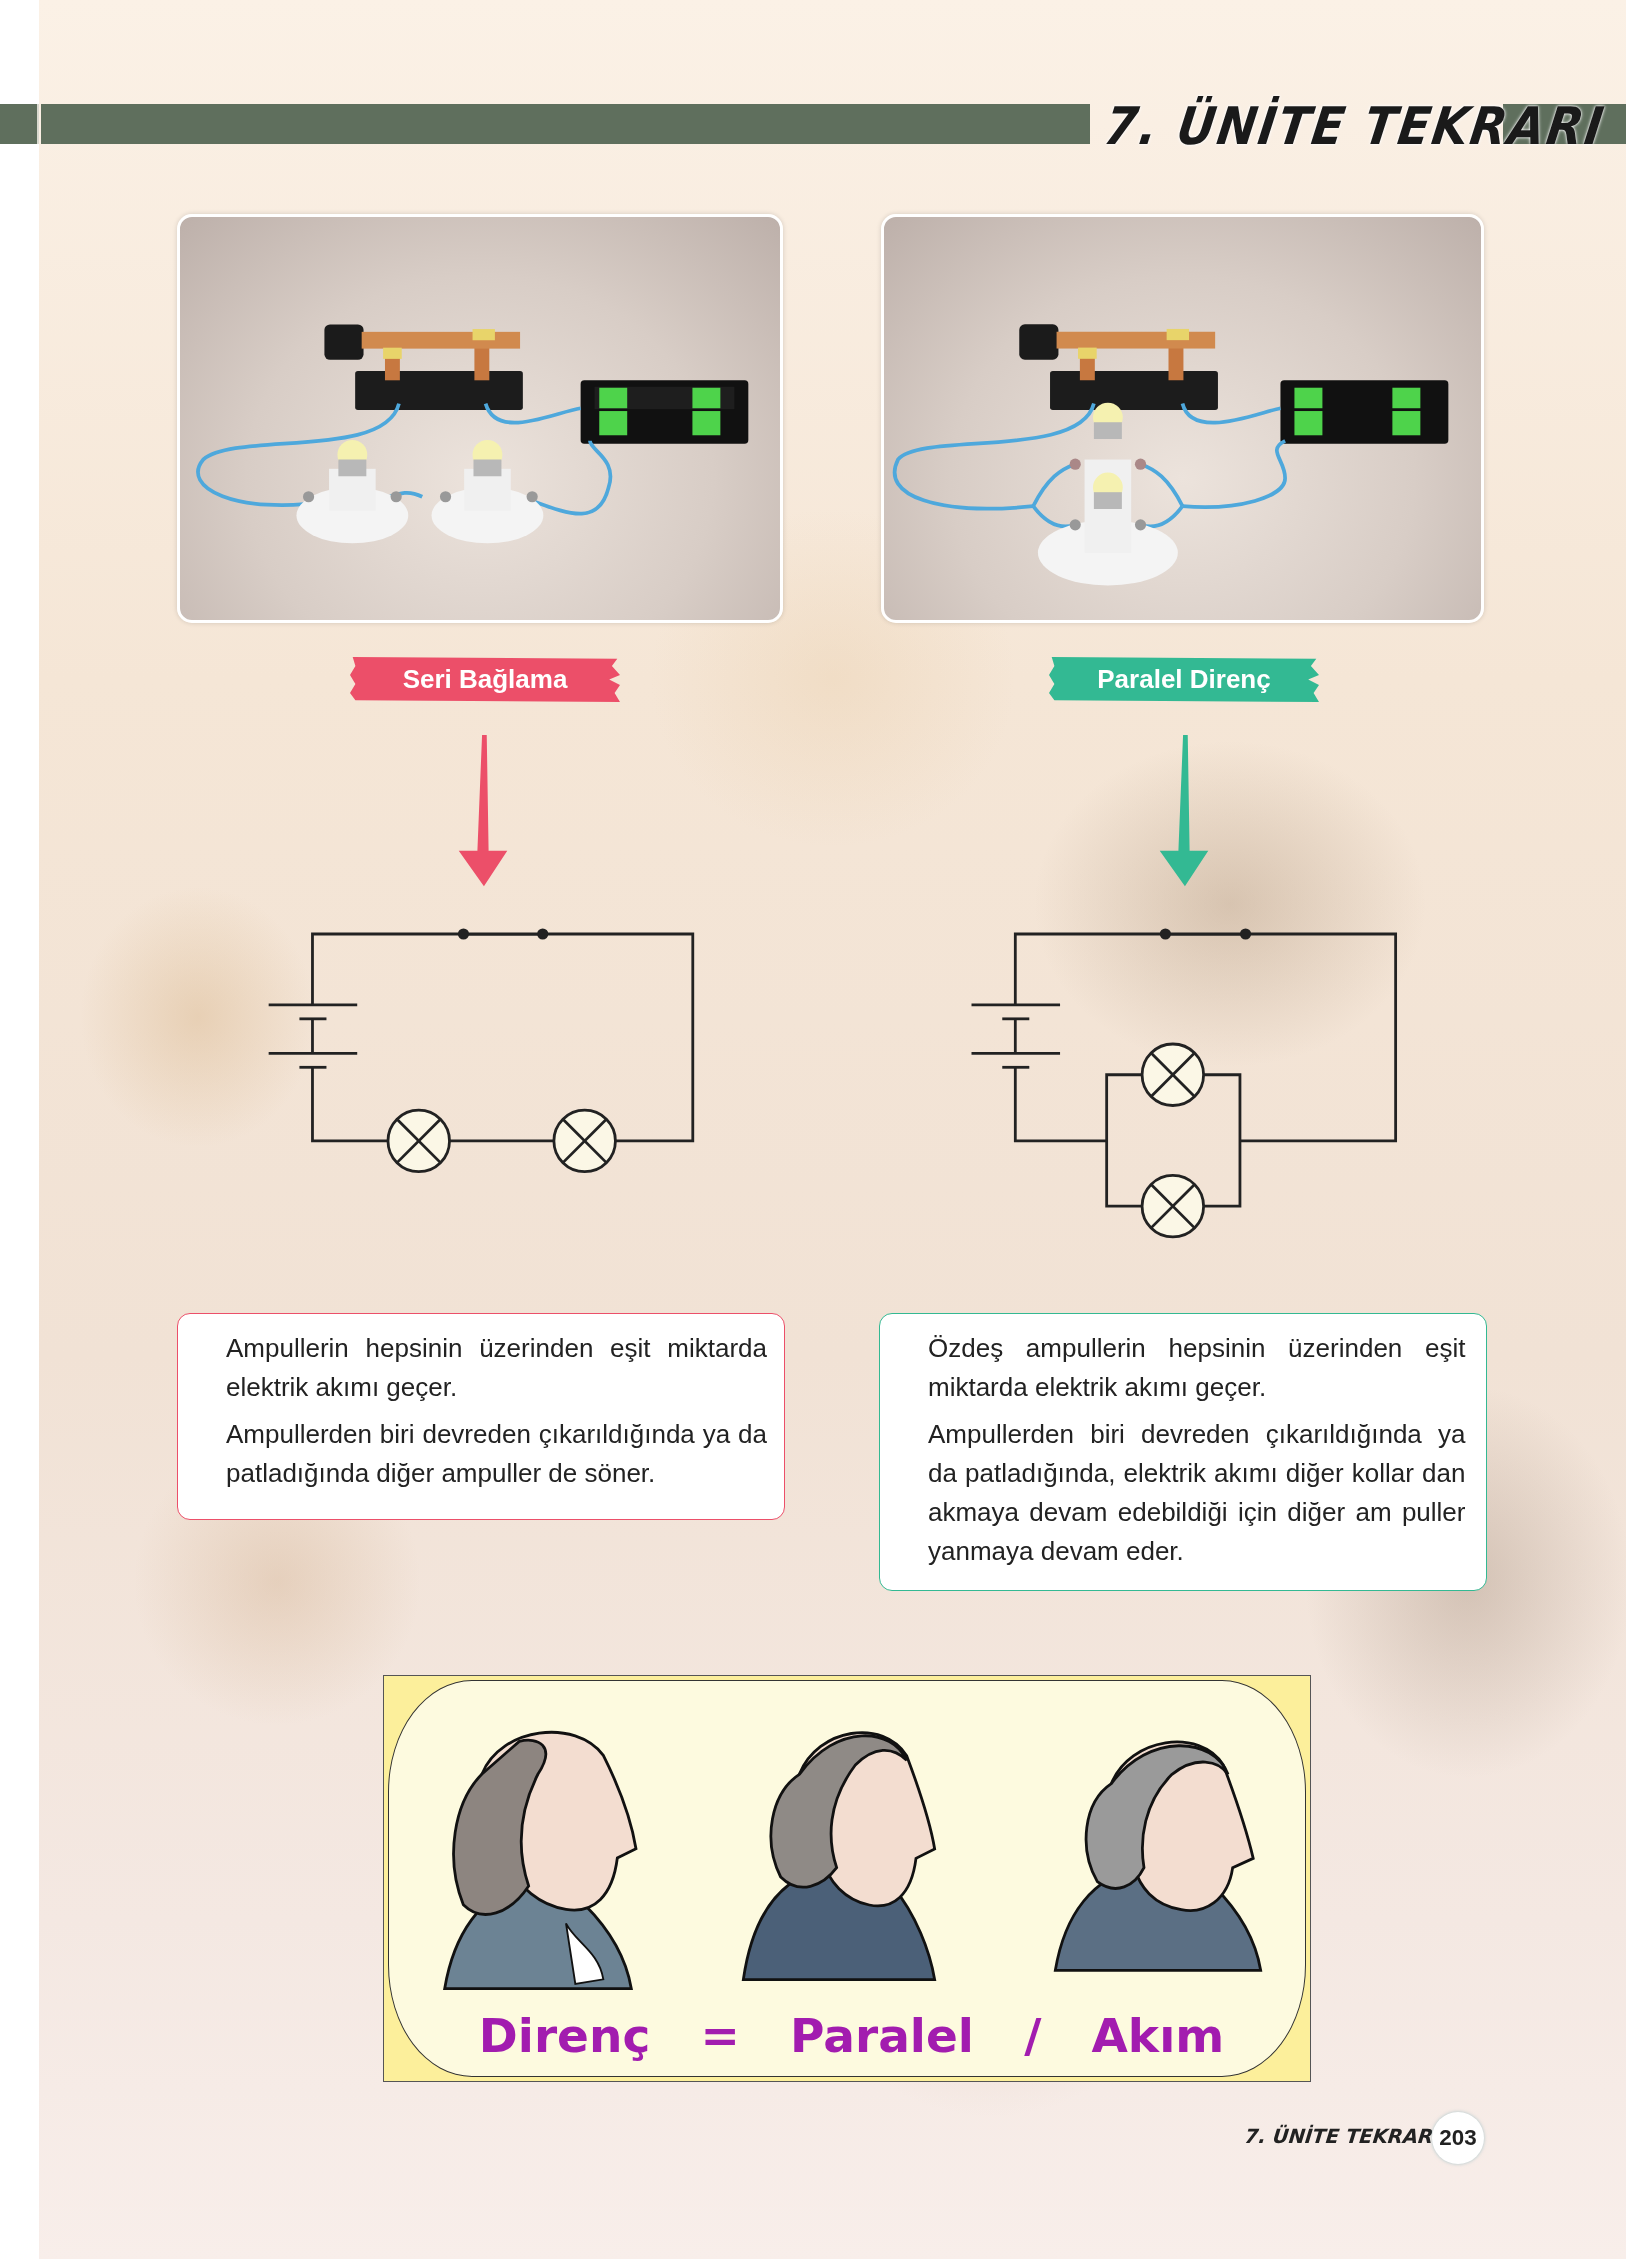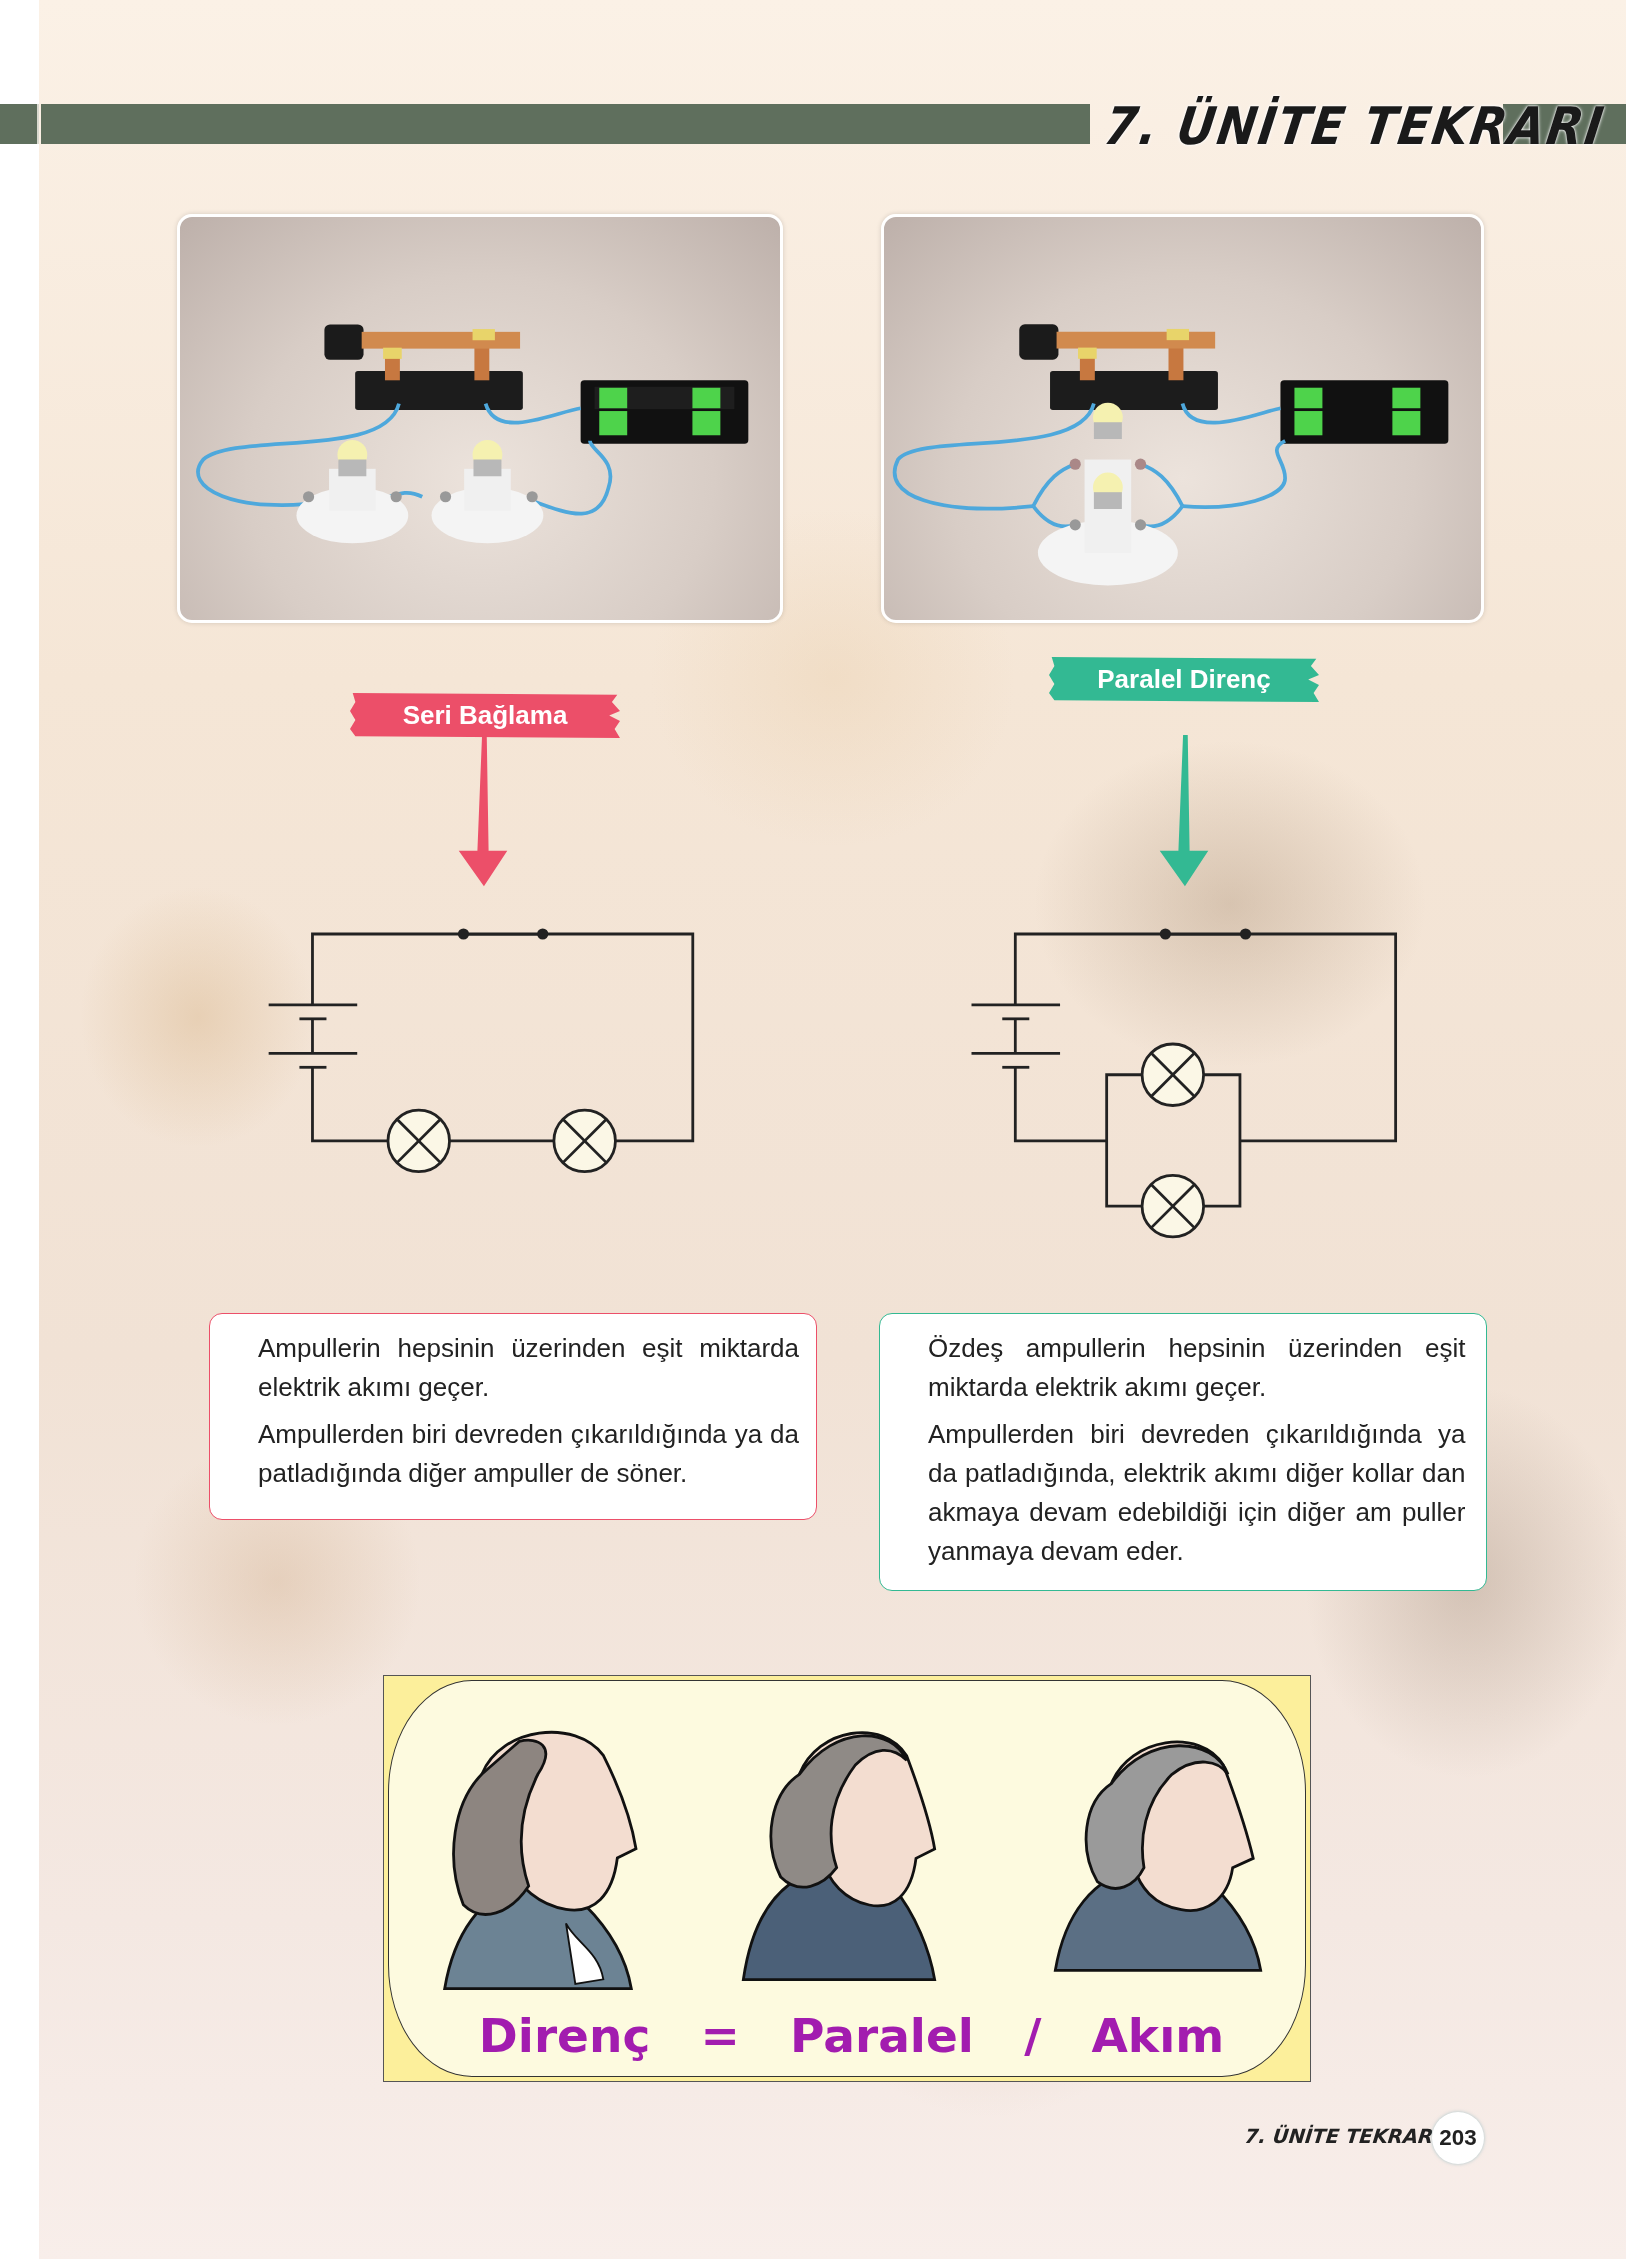--- a/index.html
+++ b/index.html
@@ -18,21 +18,21 @@
   .bar { position:absolute; top:104px; height:40px; background:#5f6f5d; }
   .bar-left-cap { left:0; width:37px; border-right:2.8px solid #d9d9cf; }
   .bar-main { left:41px; width:1049px; }
   .bar-right { left:1503px; width:124px; }
   .unit-title { position:absolute; left:1105px; top:98px; font-family:"DejaVu Sans", sans-serif; font-weight:bold; font-style:italic; font-size:47px; letter-spacing:1.9px; color:#1a1a1a; transform:skewX(-8deg) scaleY(1.1); white-space:nowrap; text-shadow: 0 0 3.7px #fff, 0 0 1.9px #fff; }
   .photo-card { position:absolute; border:3.7px solid #ffffff; border-radius:15px; overflow:hidden; box-shadow:0 0 5.6px rgba(0,0,0,0.15);
     background: radial-gradient(ellipse at 50% 65%, #ece3dc 0%, #d8cdc6 55%, #bdb0aa 100%); }
   .photo-card svg { position:absolute; left:0; top:0; }
   .tape { position:absolute; height:45px; color:#fff; font-weight:bold; font-size:26px; display:flex; align-items:center; justify-content:center;
     clip-path: polygon(1% 0, 99% 4%, 97% 20%, 100% 40%, 96% 50%, 100% 62%, 98% 80%, 100% 100%, 2% 96%, 0 80%, 2% 60%, 0 40%, 2% 20%); }
-  .tape-red { background:#ec4f69;margin-top:36px; }
+  .tape-red { background:#ec4f69; }
   .tape-green { background:#33b993; }
   .arrow { position:absolute; }
   .circuit { position:absolute; left:0; top:0; }
   .info-box { position:absolute; background:#ffffff; border-radius:13px; box-sizing:border-box; padding:15px 17px 0 48px; color:#222; font-size:26px; line-height:39px; }
   .info-box p { margin:0 0 7.5px 0; text-align:justify; }
   .info-red { border:1.9px solid #ec4f69; }
   .info-green { border:1.9px solid #33b993; }
   .formula { position:absolute; left:383px; top:1675px; width:928px; height:407px; background:#fcef9b; border:1.9px solid #555; box-sizing:border-box; }
   .formula-inner { position:absolute; left:3.7px; top:3.7px; right:3.7px; bottom:3.7px; background:#fdfadf; border:1.9px solid #333; border-radius:84px / 112px; }
   .formula-eq { position:absolute; left:0; right:0; bottom:13px; display:flex; justify-content:space-around; padding:0 56px 0 65px; font-family:"DejaVu Sans", sans-serif; font-weight:bold; font-size:47px; color:#a21caf; }
@@ -176,21 +176,21 @@
     <line x1="1235" y1="1130" x2="1281" y2="1176"></line>
     <line x1="1281" y1="1130" x2="1235" y2="1176"></line>
     <circle cx="1258" cy="1294" r="33" fill="#fbf7e6"></circle>
     <line x1="1235" y1="1271" x2="1281" y2="1317"></line>
     <line x1="1281" y1="1271" x2="1235" y2="1317"></line>
   </g>
   <circle cx="1250" cy="1002" r="6" fill="#222"></circle>
   <circle cx="1336" cy="1002" r="6" fill="#222"></circle>
 </svg>
 
-<div class="info-box info-red" style="left:177px; top:1313px; width:608px; height:207px;margin-left:32px;">
+<div class="info-box info-red" style="left:177px; top:1313px; width:608px; height:207px;">
   <p>Ampullerin hepsinin üzerinden eşit miktarda elektrik akımı geçer.</p>
   <p>Ampullerden biri devreden çıkarıldığında ya da patladığında diğer ampuller de söner.</p>
 </div>
 <div class="info-box info-green" style="left:879px; top:1313px; width:608px; height:278px; padding-right:20.5px;">
   <p>Özdeş ampullerin hepsinin üzerinden eşit miktarda elektrik akımı geçer.</p>
   <p>Ampullerden biri devreden çıkarıldığında ya da patladığında, elektrik akımı diğer kollar dan akmaya devam edebildiği için diğer am puller yanmaya devam eder.</p>
 </div>
 
 <div class="formula">
   <div class="formula-inner">

